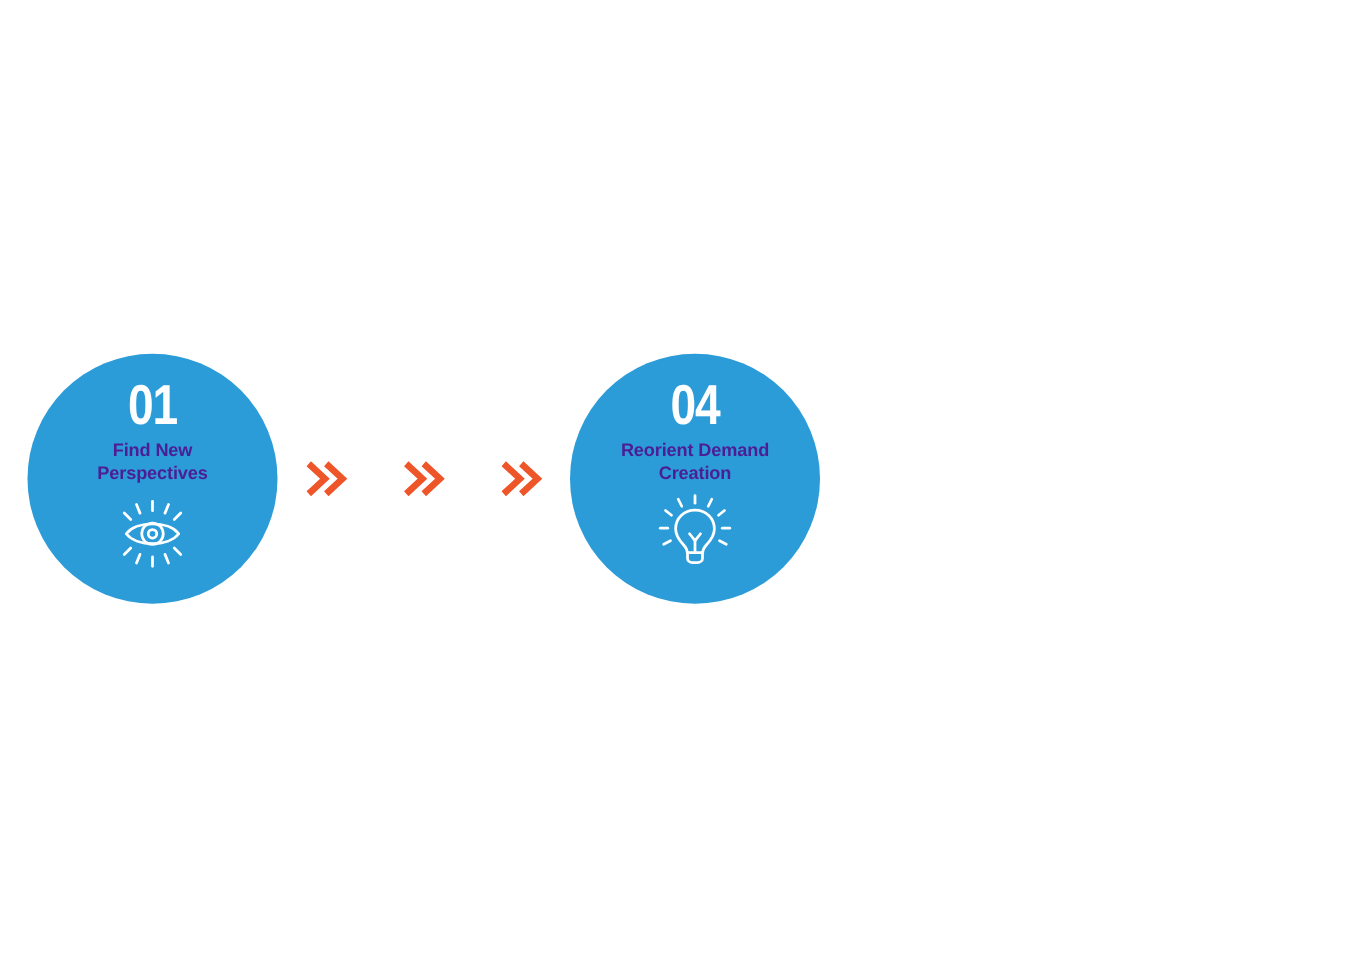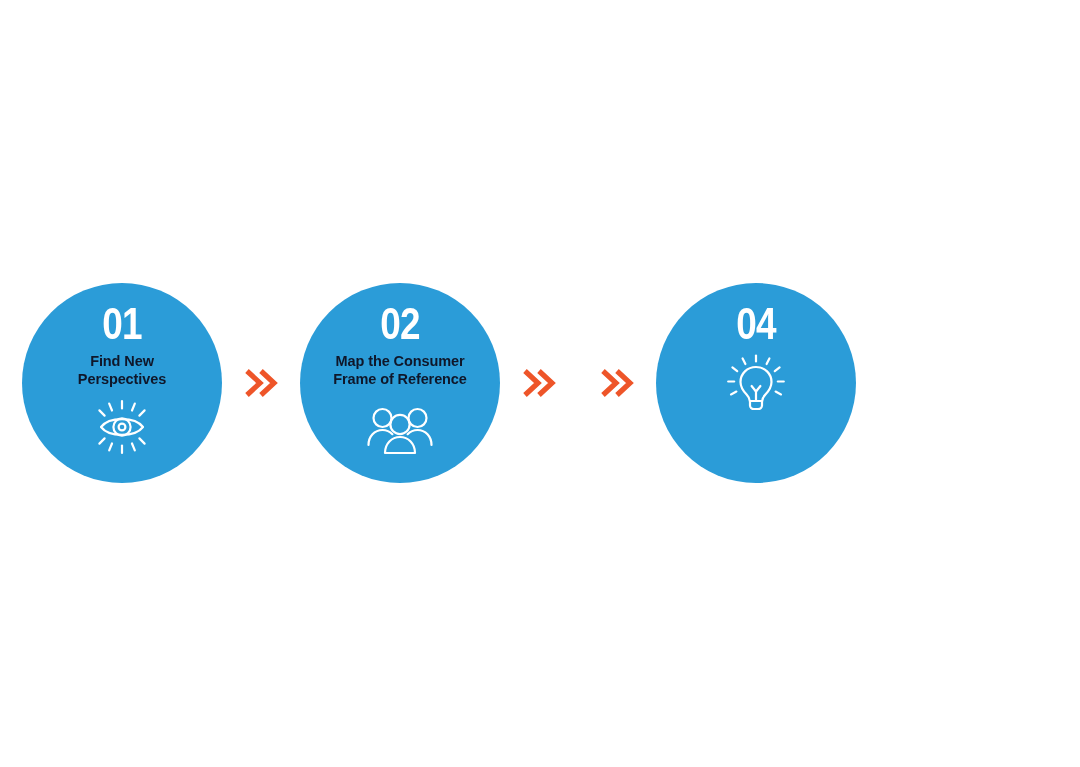--- a/index.html
+++ b/index.html
@@ -62,21 +62,21 @@
     margin: 0;
     padding: 0;
     user-select: none;
   }
 
   .step-label {
     font-family: "Liberation Sans", sans-serif;
     font-weight: bold;
     font-size: 14.5px;
     line-height: 18px;
-    color: #0f172a;
+    color: #4c1d95;
     text-align: center;
     margin-top: 5px;
     max-width: 178px;
     letter-spacing: -0.1px;
   }
 
   .step-icon {
     margin-top: 8px;
     width: 70px;
     height: 62px;
@@ -130,58 +130,42 @@
       </div>
     </div>
 
     <div class="arrow">
       <svg width="40" height="34" viewBox="0 0 40 34" fill="none" stroke="#ee5529" stroke-width="5.2" stroke-linecap="butt" stroke-linejoin="miter">
         <path d="M6 5 L19 17 L6 29"></path>
         <path d="M20 5 L33 17 L20 29"></path>
       </svg>
     </div>
 
-    <div class="step">
-      <div class="step-number">02</div>
-      <div class="step-label">
-        <span>Map the Consumer</span><br>
-        <span>Frame of Reference</span>
-      </div>
-      <div class="step-icon">
-        <svg width="70" height="62" viewBox="0 0 70 62" fill="none" stroke="#ffffff" stroke-width="2.2" stroke-linecap="round" stroke-linejoin="round">
-
-          <circle cx="17.5" cy="22" r="9"></circle>
-          <path d="M3.5 49 C3.5 40.5, 9.5 34, 17.5 34 C21.4 34, 24.9 35.6, 27.4 38.2"></path>
-
-          <circle cx="52.5" cy="22" r="9"></circle>
-          <path d="M66.5 49 C66.5 40.5, 60.5 34, 52.5 34 C48.6 34, 45.1 35.6, 42.6 38.2"></path>
-
-          <circle cx="35" cy="28.5" r="9.6"></circle>
-          <path d="M20 57 C20 47.6, 26.7 41, 35 41 C43.3 41, 50 47.6, 50 57 Z"></path>
-        </svg>
-      </div>
-    </div>
 
     <div class="arrow">
       <svg width="40" height="34" viewBox="0 0 40 34" fill="none" stroke="#ee5529" stroke-width="5.2" stroke-linecap="butt" stroke-linejoin="miter">
         <path d="M6 5 L19 17 L6 29"></path>
         <path d="M20 5 L33 17 L20 29"></path>
       </svg>
     </div>
 
 
     <div class="arrow">
       <svg width="40" height="34" viewBox="0 0 40 34" fill="none" stroke="#ee5529" stroke-width="5.2" stroke-linecap="butt" stroke-linejoin="miter">
         <path d="M6 5 L19 17 L6 29"></path>
         <path d="M20 5 L33 17 L20 29"></path>
       </svg>
     </div>
 
     <div class="step">
       <div class="step-number">04</div>
+      <div class="step-label">
+        <span>Reorient Demand</span><br>
+        <span>Creation</span>
+      </div>
       <div class="step-icon">
         <svg width="70" height="62" viewBox="0 0 70 62" fill="none" stroke="#ffffff" stroke-width="2.2" stroke-linecap="round" stroke-linejoin="round">
 
           <path d="M35 12 C26.2 12, 19.5 18.6, 19.5 27 C19.5 32.6, 22.6 36.4, 25.6 39.6
                    C27.8 42, 28.8 43.6, 28.8 46 L41.2 46 C41.2 43.6, 42.2 42, 44.4 39.6
                    C47.4 36.4, 50.5 32.6, 50.5 27 C50.5 18.6, 43.8 12, 35 12 Z"></path>
 
           <path d="M29 46 L29 50.5 C29 52.6, 30.8 54, 33 54 L37 54 C39.2 54, 41 52.6, 41 50.5 L41 46"></path>
 
           <path d="M35 46 L35 36.5"></path>

